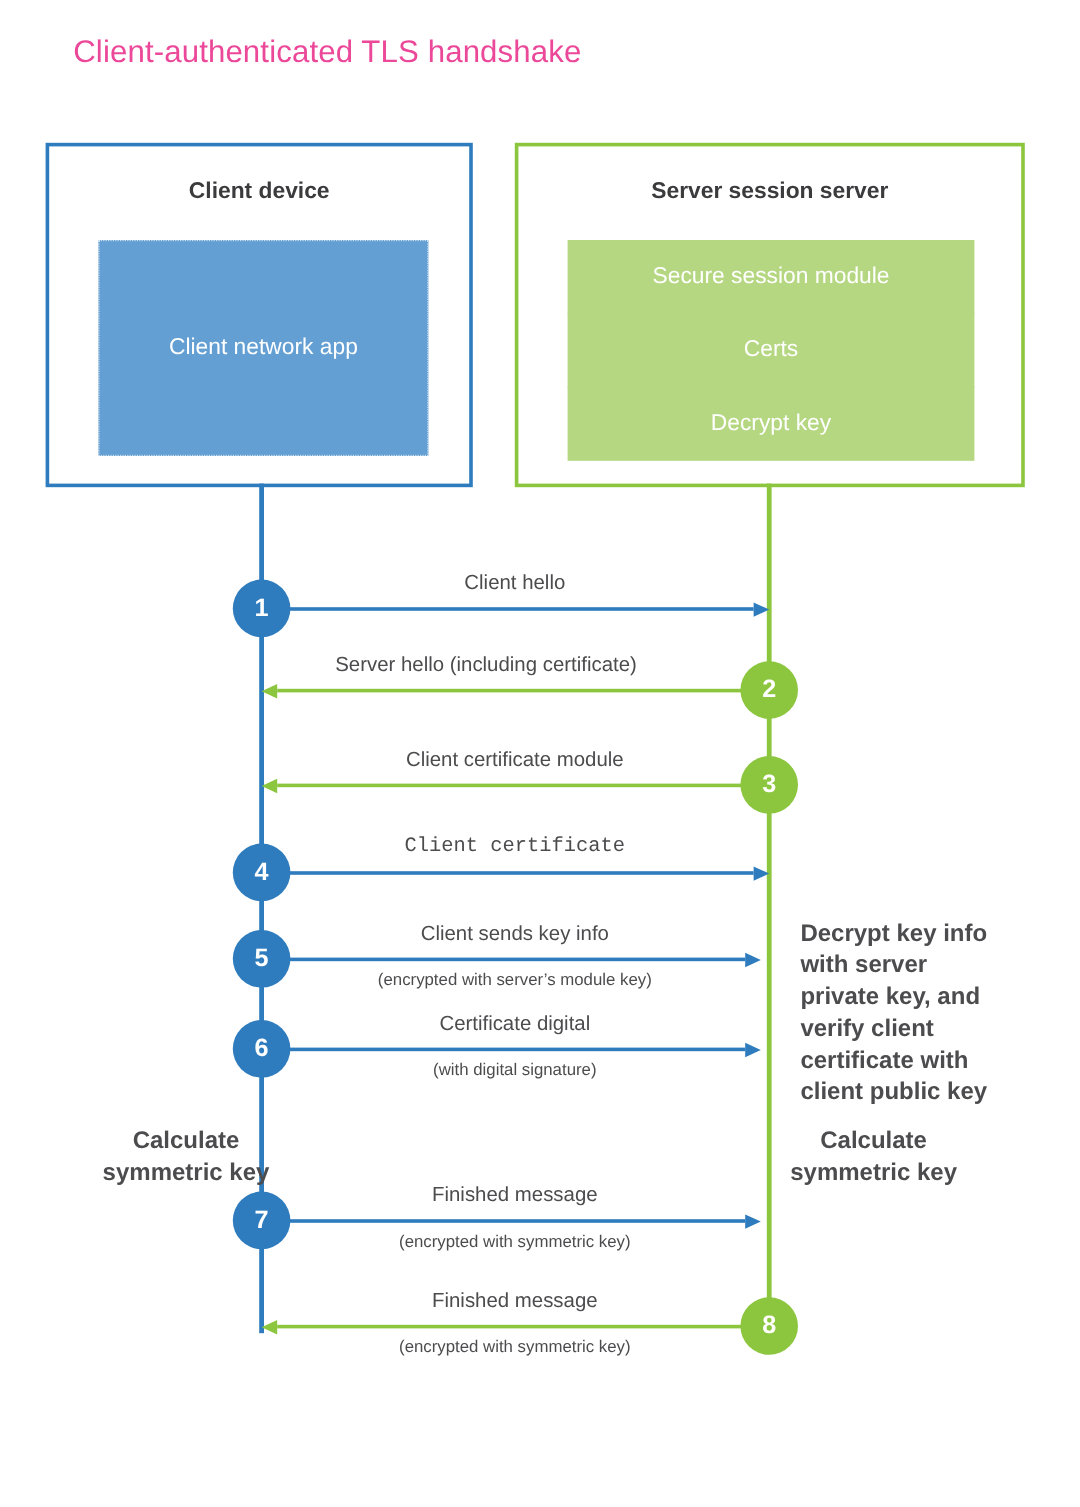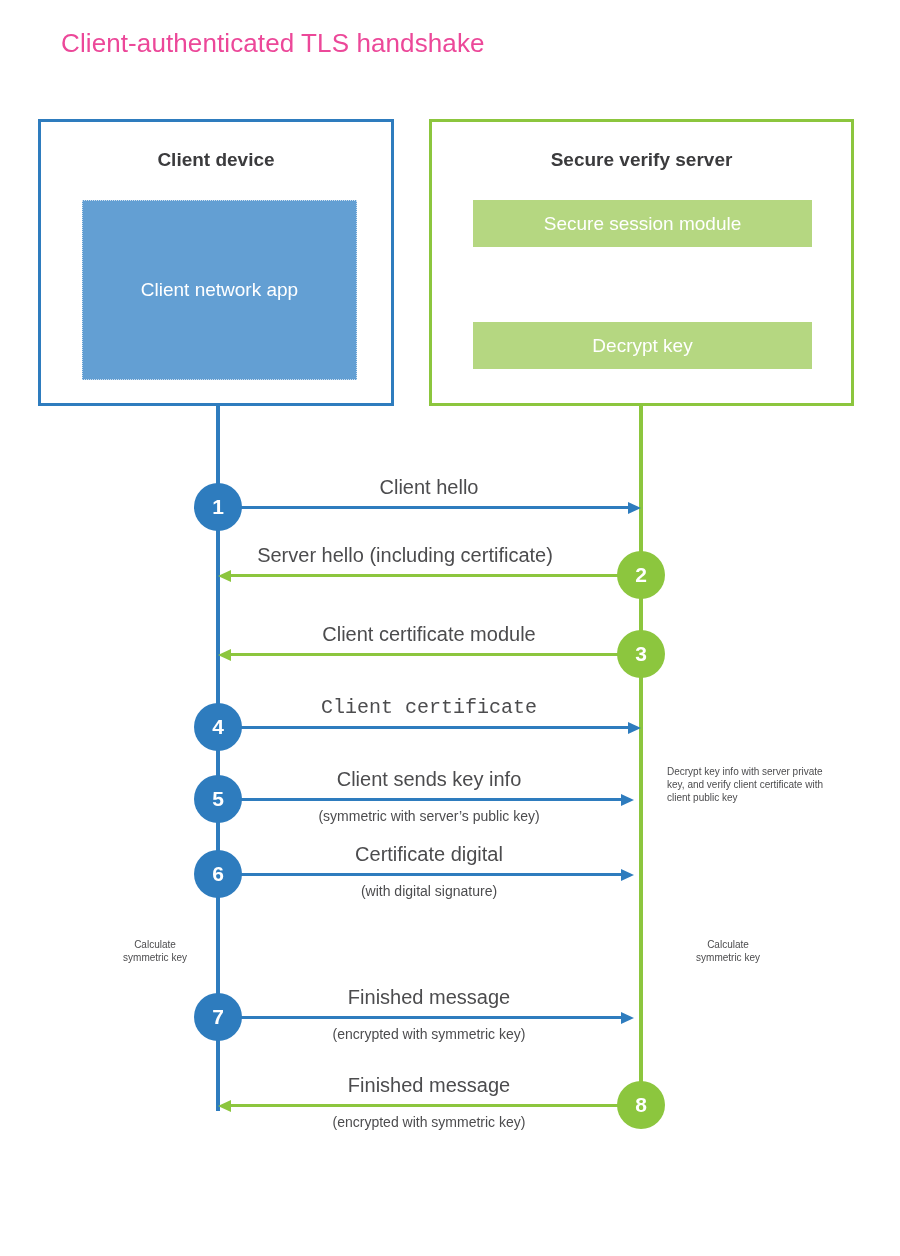--- a/index.html
+++ b/index.html
@@ -80,21 +80,21 @@
     text-align: center;
     color: #ffffff;
     font-size: 19px;
     font-weight: 300;
     line-height: 1.35;
   }
   .server-block {
     position: absolute;
     left: 41px;
     width: 339px;
-    height: 47px;
+    height: 62px;
     background: #b5d781;
     display: flex;
     align-items: center;
     justify-content: center;
     color: #ffffff;
     font-size: 19px;
     font-weight: 300;
   }
   #server-block-0 { top: 78px; }
   #server-block-1 { top: 139px; }
@@ -143,21 +143,21 @@
     border-left: 13px solid #2e7cbe;
   }
   .arrowhead.left.green {
     border-top: 6.5px solid transparent;
     border-bottom: 6.5px solid transparent;
     border-right: 13px solid #8cc63e;
   }
   .msg-label {
     position: absolute;
     text-align: center;
-    font-size: 20px;
+    font-size: 17px;
     font-weight: 300;
     color: #4c4c4e;
     white-space: nowrap;
     transform: translateX(-50%);
   }
   .msg-sublabel {
     position: absolute;
     text-align: center;
     font-size: 14px;
     font-weight: 300;
@@ -178,42 +178,43 @@
     color: #ffffff;
     font-size: 21px;
     font-weight: bold;
   }
   .step-circle.blue { background: #2e7cbe; }
   .step-circle.green { background: #8cc63e; }
 
   
   .side-note {
     position: absolute;
-    font-size: 10px;
-    font-weight: 400;
+    font-size: 20px;
+    font-weight: 700;
     color: #4c4c4e;
     line-height: 1.32;
   }
   .side-note.centered { text-align: center; }
 </style>
 </head>
 <body>
 
 <div id="canvas">
 
   <div id="page-title">Client-authenticated TLS handshake</div>
 
   <div class="participant-box" id="client-box">
     <div class="participant-title">Client device</div>
     <div id="client-app">Client network app</div>
   </div>
 
   <div class="participant-box" id="server-box">
-    <div class="participant-title">Secure verify server</div>
+    <div class="participant-title">Server session server</div>
     <div class="server-block" id="server-block-0">Secure session module</div>
+    <div class="server-block" id="server-block-1">Certs</div>
     <div class="server-block" id="server-block-2">Decrypt key</div>
   </div>
 
   <div class="lifeline" id="client-lifeline"></div>
   <div class="lifeline" id="server-lifeline"></div>
 
   <div class="msg" style="top:507px">
     <div class="msg-line blue" style="left:218px; width:410px; top:-1px;"></div>
     <div class="arrowhead right blue" style="left:628px;"></div>
     <div class="msg-label" style="left:429px; top:-31px;">Client hello</div>
@@ -238,21 +239,21 @@
     <div class="msg-line blue" style="left:218px; width:410px; top:-1px;"></div>
     <div class="arrowhead right blue" style="left:628px;"></div>
     <div class="msg-label" style="left:429px; top:-31px;font-family:Liberation Mono, monospace;">Client certificate</div>
     <div class="step-circle blue" style="left:194px; top:-24px;">4</div>
   </div>
 
   <div class="msg" style="top:799px">
     <div class="msg-line blue" style="left:218px; width:403px; top:-1px;"></div>
     <div class="arrowhead right blue" style="left:621px;"></div>
     <div class="msg-label" style="left:429px; top:-31px;">Client sends key info</div>
-    <div class="msg-sublabel" style="left:429px; top:9px;">(symmetric with server’s public key)</div>
+    <div class="msg-sublabel" style="left:429px; top:9px;">(encrypted with server’s module key)</div>
     <div class="step-circle blue" style="left:194px; top:-24px;">5</div>
   </div>
 
   <div class="msg" style="top:874px">
     <div class="msg-line blue" style="left:218px; width:403px; top:-1px;"></div>
     <div class="arrowhead right blue" style="left:621px;"></div>
     <div class="msg-label" style="left:429px; top:-31px;">Certificate digital</div>
     <div class="msg-sublabel" style="left:429px; top:9px;">(with digital signature)</div>
     <div class="step-circle blue" style="left:194px; top:-24px;">6</div>
   </div>

